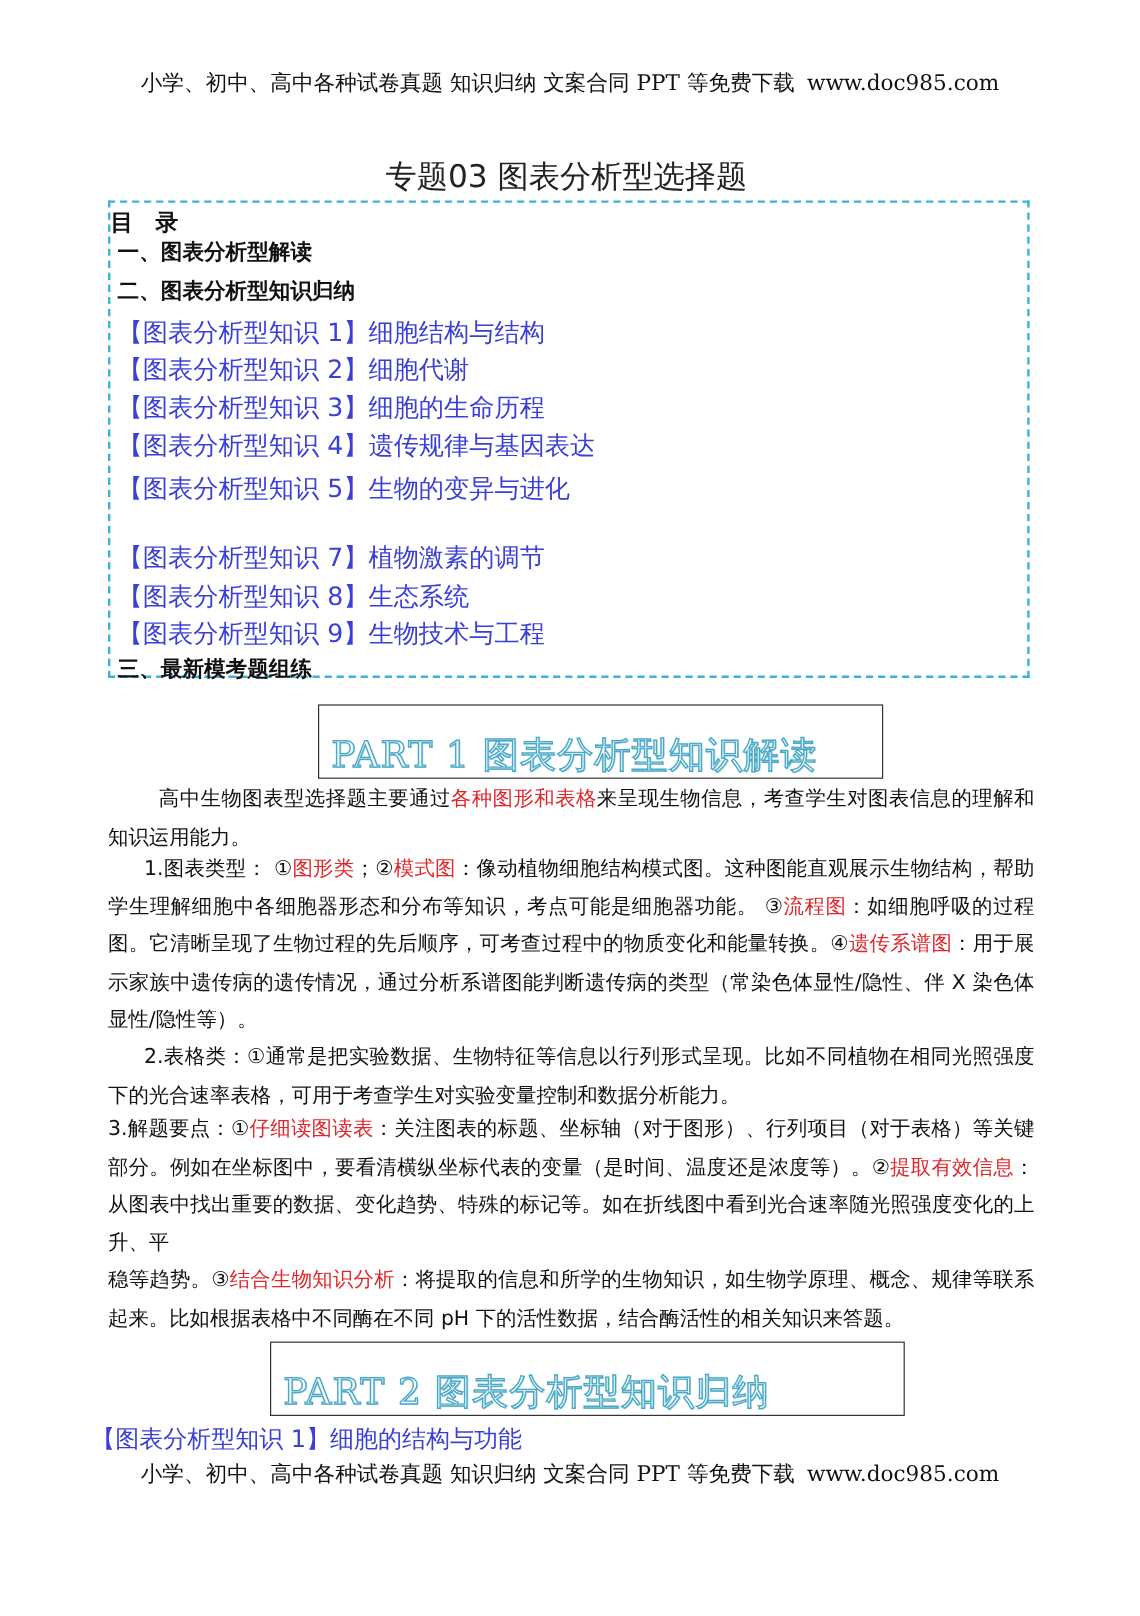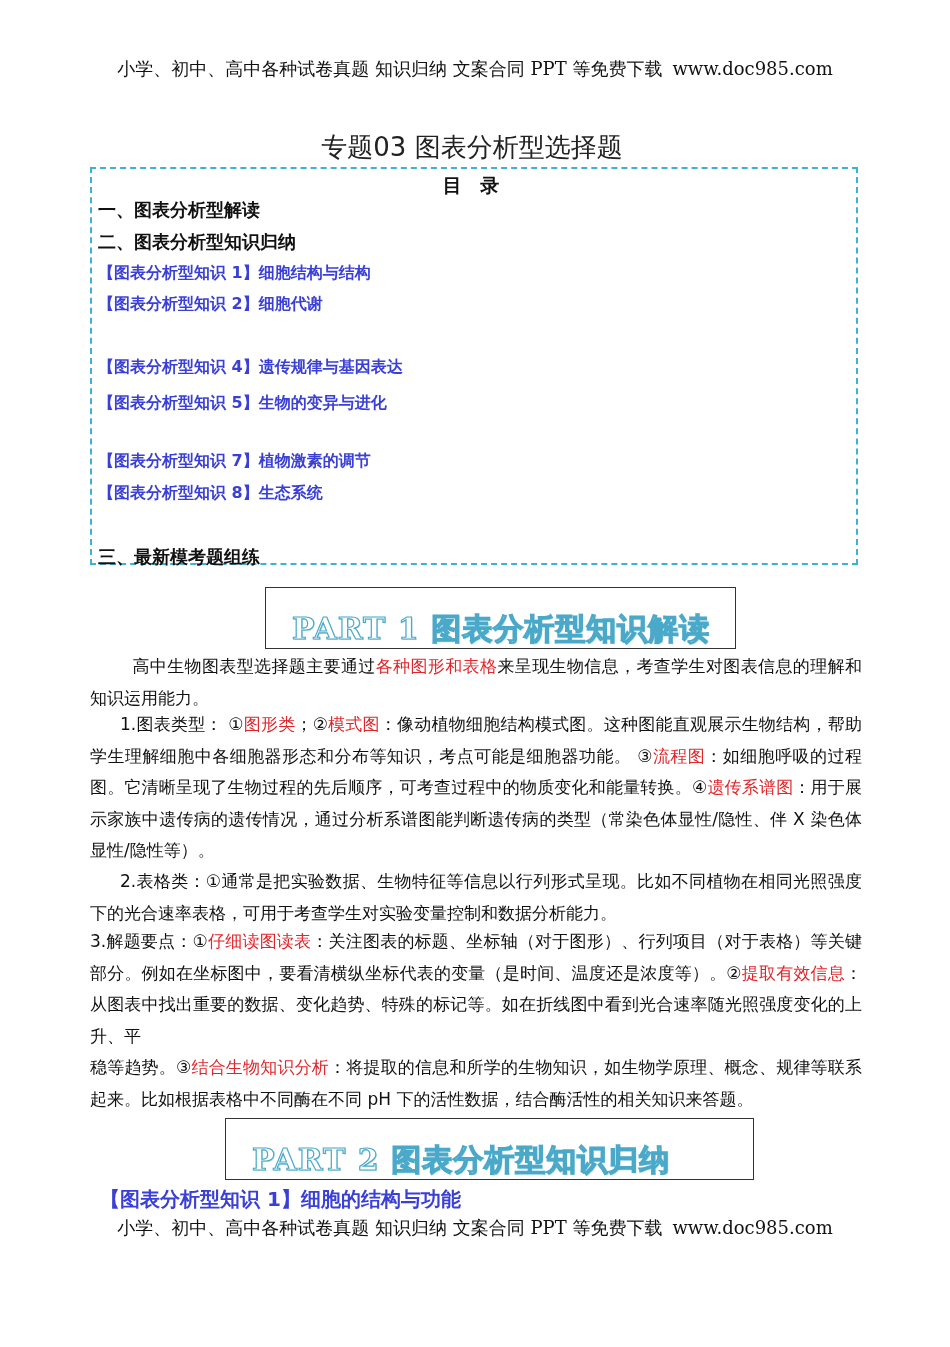--- a/index.html
+++ b/index.html
@@ -18,72 +18,74 @@
     .doc-title {
       position: absolute; top: 130px; left: 0; width: 944px; text-align: center;
       font-size: 26px; font-weight: normal; color: #222;
       font-family: "DejaVu Sans", "Liberation Sans", sans-serif;
     }
     .toc-box {
       position: absolute; left: 90px; top: 167px; width: 768px; height: 398px;
       border: 2px dashed #3bb3d6; box-sizing: border-box;
     }
     .toc-title {
-      position: absolute; top: 4px; left: 0; width: 100%; text-align: center;
+      position: absolute; top: 4px; left: 0; width: 100%; 
       font-size: 19px; font-weight: bold; color: #111; letter-spacing: 6px;
     }
     .toc-item {
       position: absolute; left: 6px; font-size: 16px; white-space: nowrap;
     }
     .toc-item.section { font-weight: bold; color: #111; font-size: 18px; }
-    .toc-item.link { color: #3a3fd6; font-weight: bold; font-size: 16px; }
+    .toc-item.link { color: #3a3fd6; font-weight: normal; font-size: 21px; }
     .part-banner {
       position: absolute; border: 1.5px solid #333; background: #fff;
       box-sizing: border-box; overflow: hidden;
     }
     .part-banner .part-text {
-      position: absolute; bottom: -2px; left: 26px; white-space: nowrap;
+      position: absolute; bottom: -2px; left: 10px; white-space: nowrap;
       font-family: "DejaVu Serif", "Liberation Serif", serif;
-      font-size: 30px; font-weight: bold; color: #ffffff;
+      font-size: 30px; font-weight: normal; color: #ffffff;
       -webkit-text-stroke: 1.2px #4aa9c8;
       text-shadow: 1px 1px 0 #bfe3ef;
       letter-spacing: 1px;
     }
     .para {
       position: absolute; left: 90px; width: 772px;
       font-size: 17px; line-height: 31.5px; color: #111;
       text-align: justify;
     }
     .para .red { color: #e0262b; }
     .para .indent { display: inline-block; width: 42px; }
     .para .indent-sm { display: inline-block; width: 30px; }
     .section-heading {
-      position: absolute; left: 100px; top: 1186px;
-      font-size: 20px; font-weight: bold; color: #3a3fd6; white-space: nowrap;
+      position: absolute; left: 76px; top: 1186px;
+      font-size: 20px; font-weight: normal; color: #3a3fd6; white-space: nowrap;
     }
   </style>
 </head>
 <body>
 
 <div class="header-line">
   <span>小学、初中、高中各种试卷真题 知识归纳 文案合同 PPT 等免费下载</span><span class="url">www.doc985.com</span>
 </div>
 
 <div class="doc-title">专题03  图表分析型选择题</div>
 
 <div class="toc-box">
   <div class="toc-title">目 录</div>
   <div class="toc-item section" style="top:29px">一、图表分析型解读</div>
   <div class="toc-item section" style="top:61px">二、图表分析型知识归纳</div>
   <div class="toc-item link" style="top:94px">【图表分析型知识 1】细胞结构与结构</div>
   <div class="toc-item link" style="top:125px">【图表分析型知识 2】细胞代谢</div>
+  <div class="toc-item link" style="top:157px">【图表分析型知识 3】细胞的生命历程</div>
   <div class="toc-item link" style="top:188px">【图表分析型知识 4】遗传规律与基因表达</div>
   <div class="toc-item link" style="top:224px">【图表分析型知识 5】生物的变异与进化</div>
   <div class="toc-item link" style="top:282px">【图表分析型知识 7】植物激素的调节</div>
   <div class="toc-item link" style="top:314px">【图表分析型知识 8】生态系统</div>
+  <div class="toc-item link" style="top:345px">【图表分析型知识 9】生物技术与工程</div>
   <div class="toc-item section" style="top:376px">三、最新模考题组练</div>
 </div>
 
 <div class="part-banner" style="left:265px; top:587px; width:471px; height:62px;">
   <span class="part-text">PART 1 图表分析型知识解读</span>
 </div>
 
 <div class="para" style="top:651px;">
   <span class="indent"></span><span>高中生物图表型选择题主要通过</span><span class="red">各种图形和表格</span><span>来呈现生物信息，考查学生对图表信息的理解和知识运用能力。</span>
 </div>

